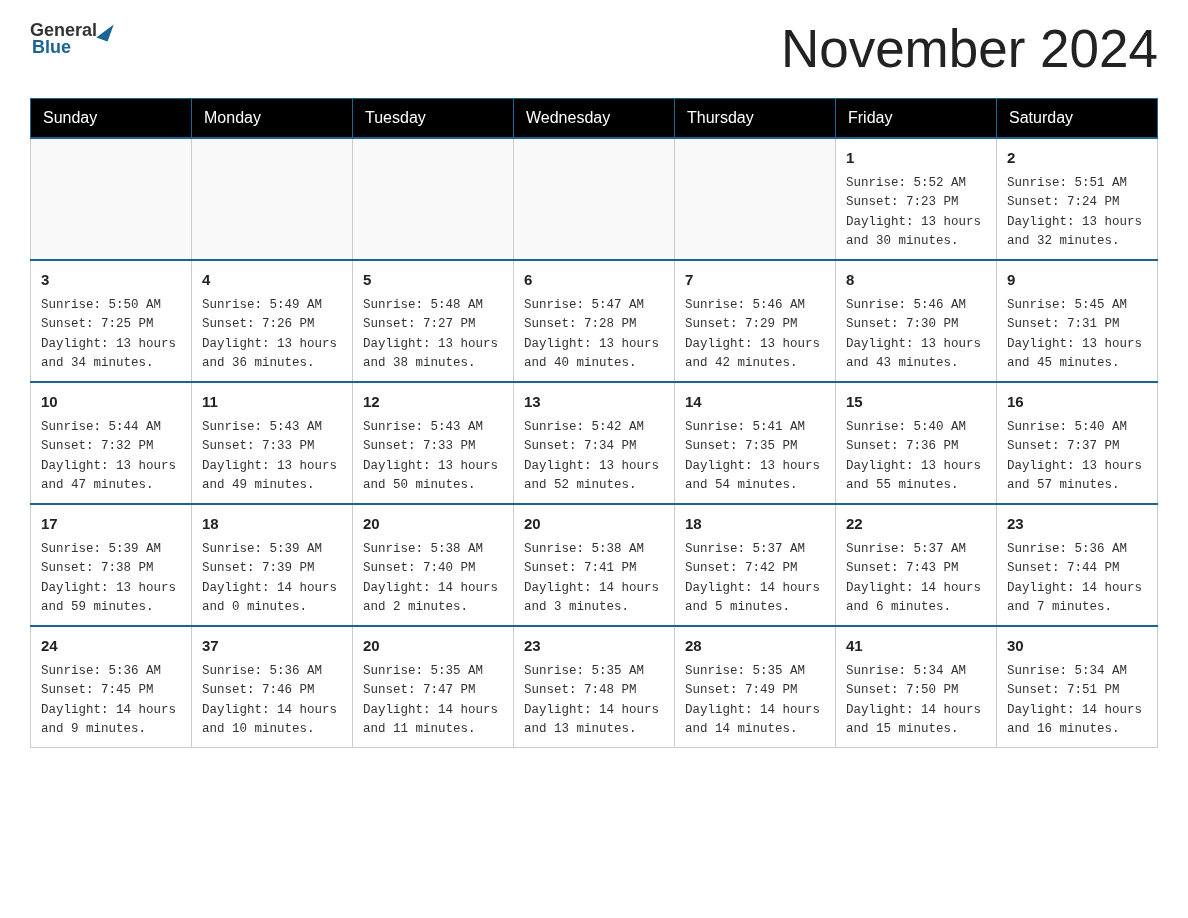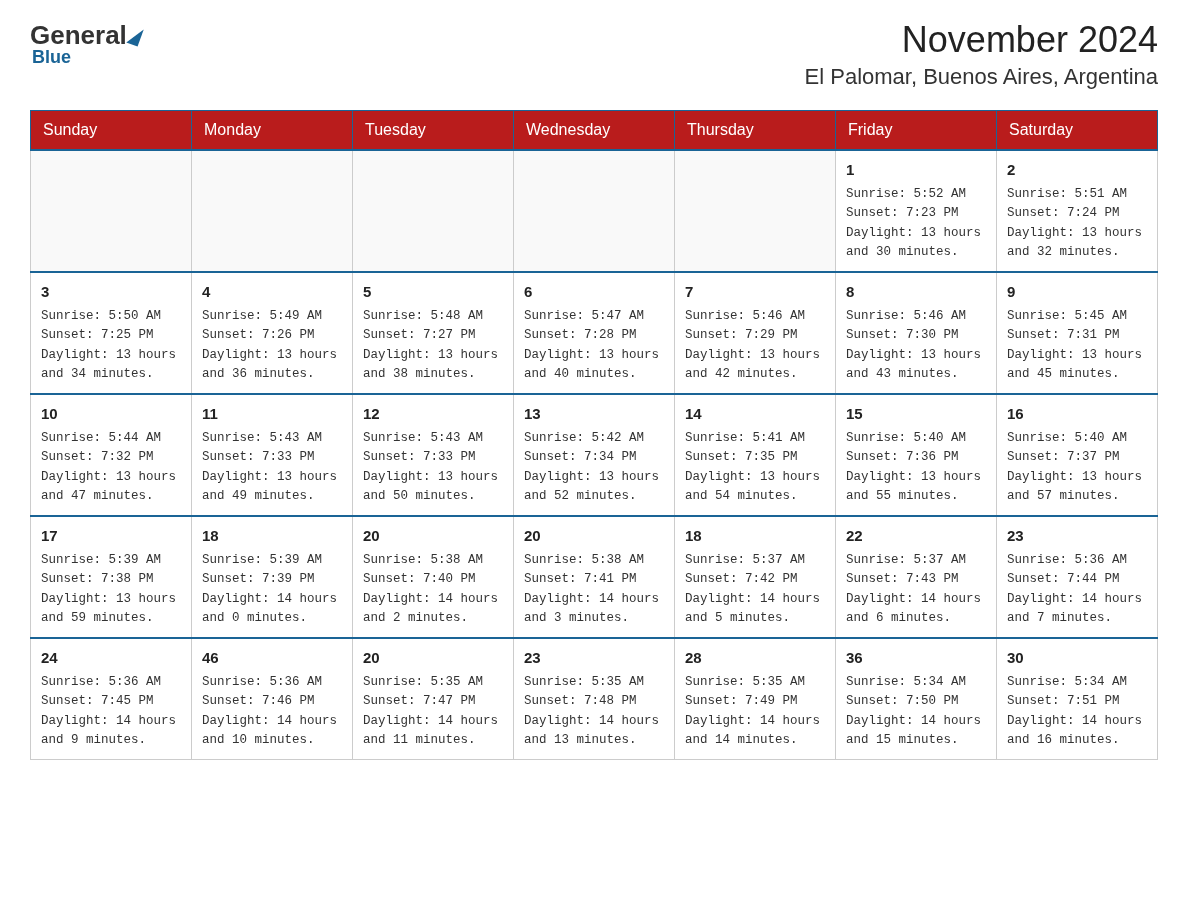--- a/index.html
+++ b/index.html
@@ -16,21 +16,21 @@
       margin-bottom: 20px;
     }
     .logo {
       display: flex;
       flex-direction: column;
       align-items: flex-start;
     }
     .logo-text {
       display: flex;
       align-items: center;
-      font-size: 26px;
+      font-size: 18px;
       font-weight: bold;
       color: #333;
     }
     .logo-general { color: #333; }
     .logo-triangle {
       display: inline-block;
       width: 0;
       height: 0;
       border-left: 12px solid transparent;
       border-right: 0px solid transparent;
@@ -43,37 +43,37 @@
       font-size: 18px;
       font-weight: bold;
       margin-top: -4px;
       display: block;
       padding-left: 2px;
     }
     .title-section {
       text-align: right;
     }
     .month-title {
-      font-size: 36px;
+      font-size: 53px;
       font-weight: normal;
       color: #222;
       line-height: 1.1;
     }
     .location-title {
       font-size: 22px;
       color: #333;
       margin-top: 4px;
     }
     .calendar {
       width: 100%;
       border-collapse: collapse;
       border: 1px solid #ccc;
     }
     .calendar th {
-      background-color: #b91c1c;
+      background-color: #000000;
       color: #fff;
       text-align: left;
       padding: 10px 12px;
       font-size: 16px;
       font-weight: normal;
       border: 1px solid #1a6496;
     }
     .calendar td {
       vertical-align: top;
       padding: 8px 10px;
@@ -109,21 +109,20 @@
 <div class="header">
   <div class="logo">
     <div class="logo-text">
       <span class="logo-general">General</span>
       <span class="logo-triangle"></span>
     </div>
     <span class="logo-blue">Blue</span>
   </div>
   <div class="title-section">
     <div class="month-title">November 2024</div>
-    <div class="location-title">El Palomar, Buenos Aires, Argentina</div>
   </div>
 </div>
 
 <table class="calendar">
   <thead>
     <tr>
     <th>Sunday</th>
         <th>Monday</th>
         <th>Tuesday</th>
         <th>Wednesday</th>
@@ -237,37 +236,37 @@
           <span class="day-number">23</span>
           <div class="day-info">Sunrise: 5:36 AM<br>Sunset: 7:44 PM<br>Daylight: 14 hours<br>and 7 minutes.</div>
         </td>
       </tr>
       <tr class="week-row">
         <td>
           <span class="day-number">24</span>
           <div class="day-info">Sunrise: 5:36 AM<br>Sunset: 7:45 PM<br>Daylight: 14 hours<br>and 9 minutes.</div>
         </td>
         <td>
-          <span class="day-number">46</span>
+          <span class="day-number">37</span>
           <div class="day-info">Sunrise: 5:36 AM<br>Sunset: 7:46 PM<br>Daylight: 14 hours<br>and 10 minutes.</div>
         </td>
         <td>
           <span class="day-number">20</span>
           <div class="day-info">Sunrise: 5:35 AM<br>Sunset: 7:47 PM<br>Daylight: 14 hours<br>and 11 minutes.</div>
         </td>
         <td>
           <span class="day-number">23</span>
           <div class="day-info">Sunrise: 5:35 AM<br>Sunset: 7:48 PM<br>Daylight: 14 hours<br>and 13 minutes.</div>
         </td>
         <td>
           <span class="day-number">28</span>
           <div class="day-info">Sunrise: 5:35 AM<br>Sunset: 7:49 PM<br>Daylight: 14 hours<br>and 14 minutes.</div>
         </td>
         <td>
-          <span class="day-number">36</span>
+          <span class="day-number">41</span>
           <div class="day-info">Sunrise: 5:34 AM<br>Sunset: 7:50 PM<br>Daylight: 14 hours<br>and 15 minutes.</div>
         </td>
         <td>
           <span class="day-number">30</span>
           <div class="day-info">Sunrise: 5:34 AM<br>Sunset: 7:51 PM<br>Daylight: 14 hours<br>and 16 minutes.</div>
         </td>
       </tr>
     </tbody>
 </table>
 

